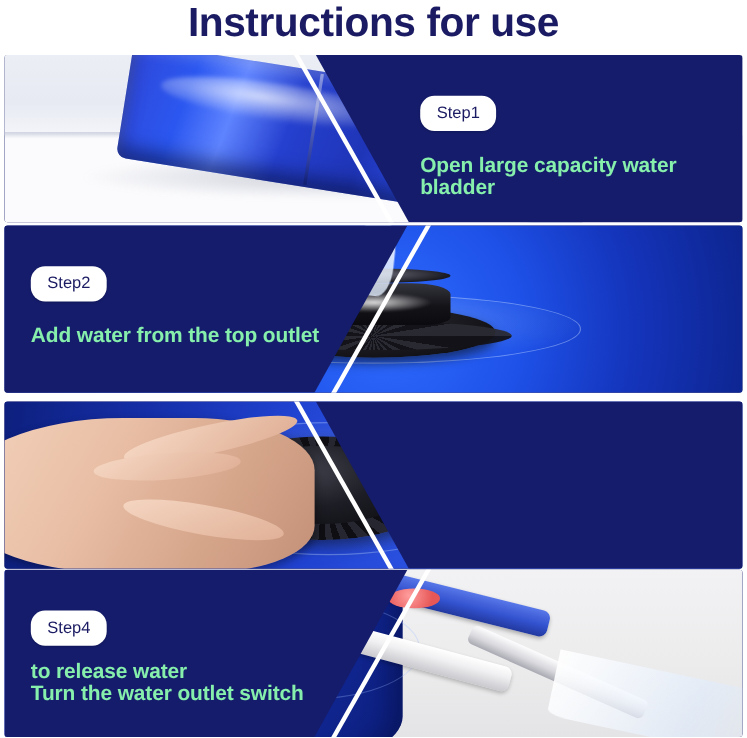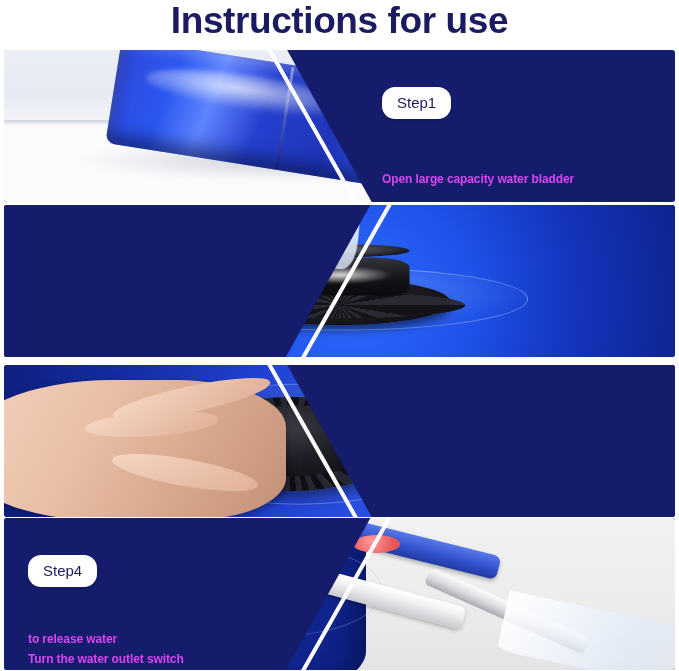--- a/index.html
+++ b/index.html
@@ -54,22 +54,22 @@
 
   .badge{
     position:absolute;top:37px;
     background:#ffffff;border-radius:13px;
     padding:8px 15px 9px 15px;
     font-size:15px;color:#1b1b63;line-height:1;
     box-shadow:0 1px 2px rgba(0,0,0,.18);
   }
   .caption{
     position:absolute;top:91px;
-    color:#d946ef;font-size:12px;font-weight:bold;
-    line-height:20px;letter-spacing:-0.1px;margin-top:28px;
+    color:#86efac;font-size:19px;font-weight:bold;
+    line-height:20px;letter-spacing:-0.1px;
   }
   .row.r4 .caption{top:83px;}
 
   
   
   .ph1{background:#fbfbfd;}
   .ph1 .backdrop{position:absolute;left:0;top:0;width:100%;height:48%;
     background:linear-gradient(180deg,#eceef5 0%,#e7eaf3 60%,#f4f5f9 100%);}
   .ph1 .tablesh{position:absolute;left:0;top:46%;width:100%;height:6px;
     background:linear-gradient(180deg,rgba(180,186,205,.55),rgba(255,255,255,0));}
@@ -251,20 +251,22 @@
       <div class="ringbase"></div>
       <div class="gear"></div>
       <div class="knob"></div>
       <div class="knoptop"></div>
       <div class="splash"></div>
       <div class="stream"></div>
     </div>
     <div class="panel"></div>
     <div class="seamline"></div>
     <div class="txt">
+      <div class="badge">Step2</div>
+      <div class="caption">Add water from the top outlet</div>
     </div>
   </div>
 
   <div class="row r3 imgleft">
     <div class="photo ph3">
       <div class="ring"></div>
       <div class="cap"></div>
       <div class="captop"></div>
       <div class="hand"></div>
       <div class="finger f1"></div>

